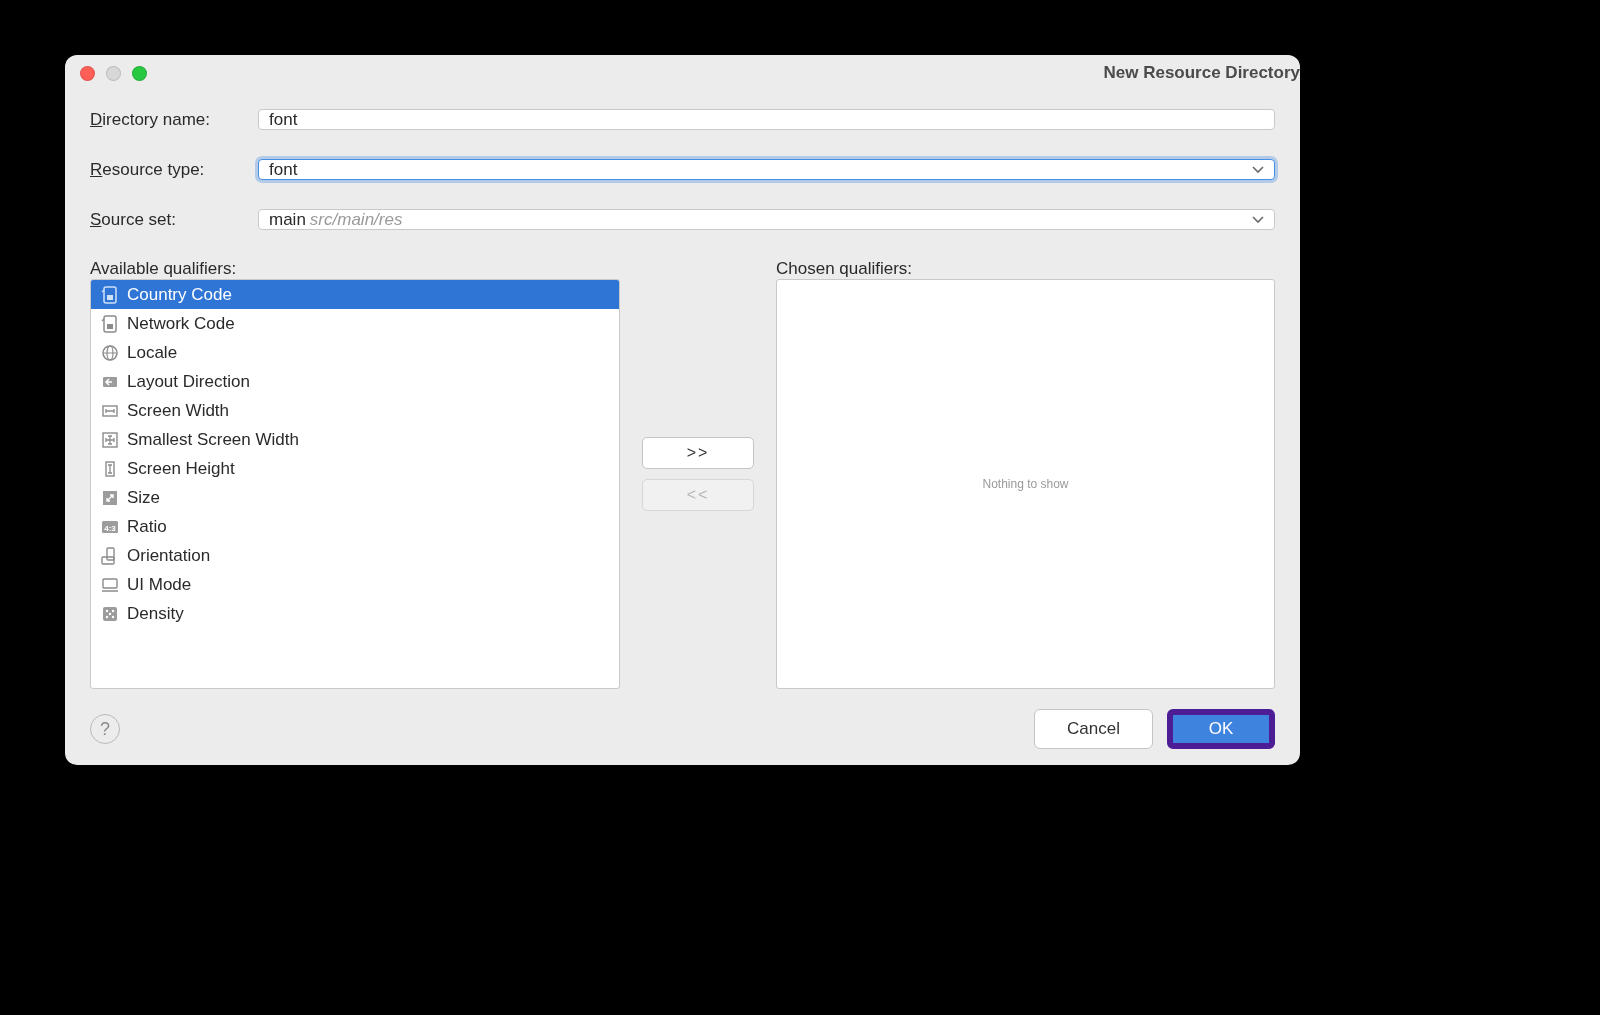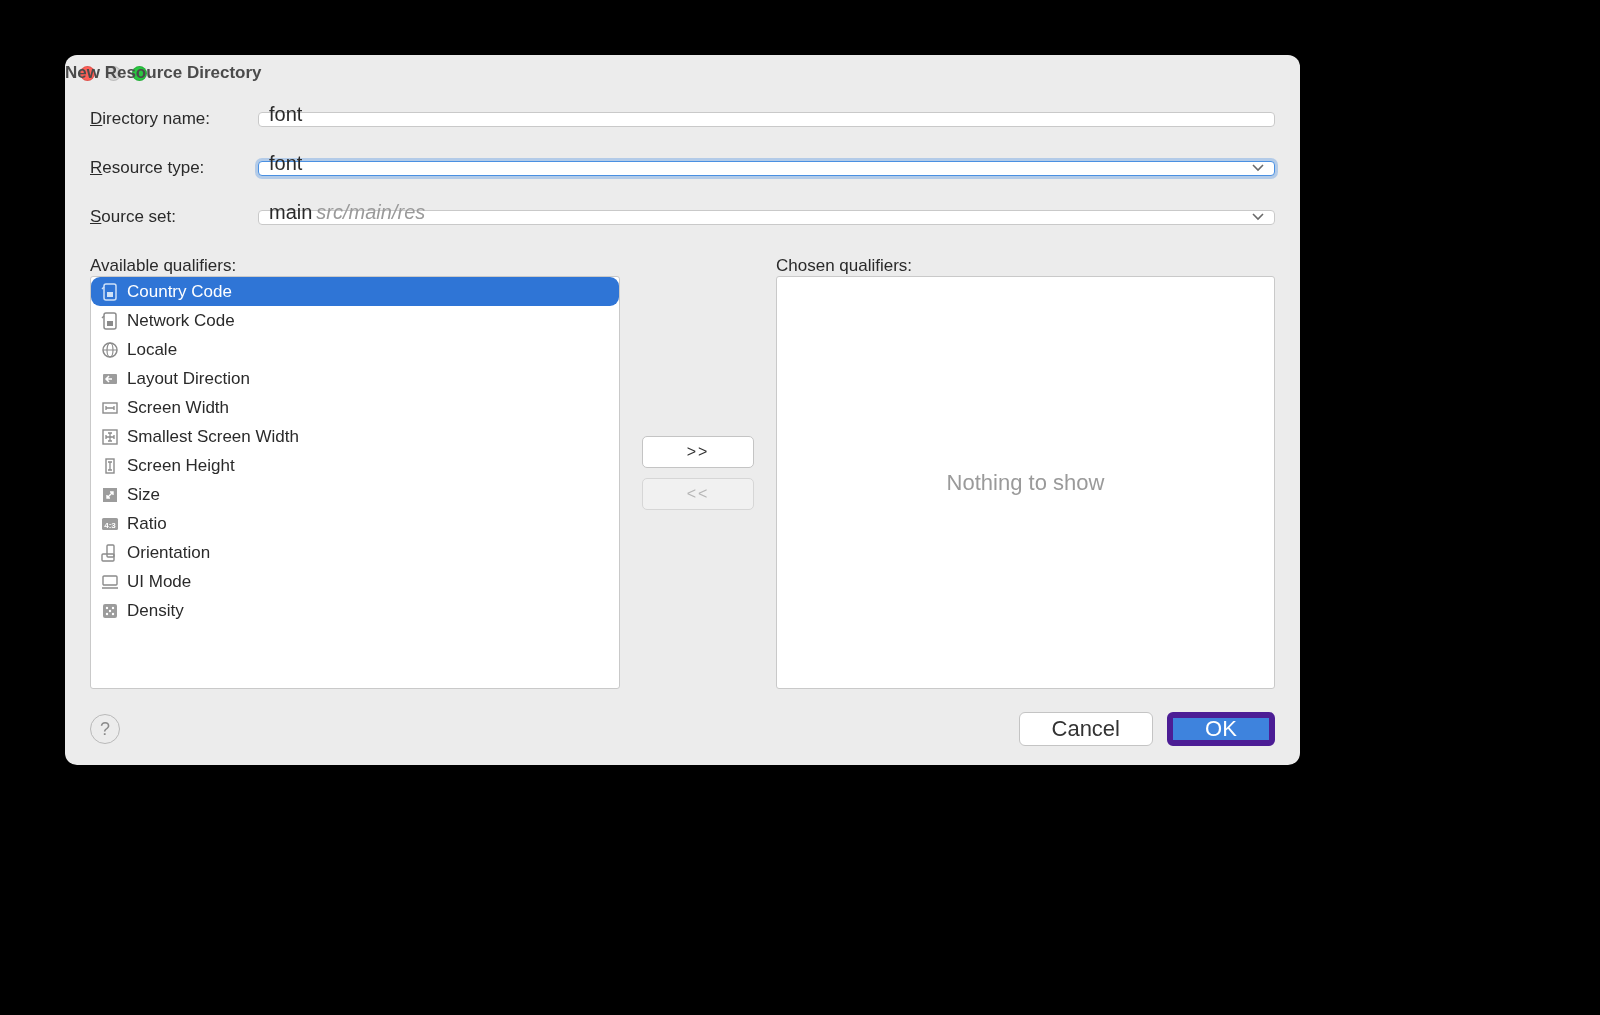--- a/index.html
+++ b/index.html
@@ -42,21 +42,21 @@
   .tl {
     width: 15px; height: 15px; border-radius: 50%;
     border: 1px solid rgba(0,0,0,0.12);
   }
   .tl.red { background:#ff5f57; }
   .tl.gray { background:#d8d8d8; }
   .tl.green { background:#28c840; }
   .title {
     position: absolute;
     left: 0; right: 0;
-    text-align: left;
+    text-align: right;
     font-weight: 600;
     color: #4b4b4b;
     font-size: 17px;
     pointer-events: none;
   }
   .content {
     flex: 1 1 auto;
     padding: 18px 25px 0 25px;
     display: flex;
     flex-direction: column;
@@ -66,28 +66,28 @@
     align-items: center;
     margin-bottom: 29px;
   }
   .form-label {
     width: 168px;
     flex: 0 0 auto;
   }
   .form-label .ul { text-decoration: underline; }
   .text-input, .select-box {
     flex: 1 1 auto;
-    height: 15px;
+    height: 21px;
     background: #fff;
     border: 1px solid #c9c9c9;
     border-radius: 4px;
     padding: 0 10px;
-    font-size: 20px;
-    display: flex;
-    align-items: flex-end;
+    font-size: 17px;
+    display: flex;
+    align-items: flex-start;
     position: relative;
   }
   .select-box.focused {
     border: 1px solid #4a90e2;
     box-shadow: 0 0 0 3px rgba(74,144,226,0.35);
   }
   .select-arrow {
     position: absolute;
     right: 10px;
     top: 50%;
@@ -117,39 +117,38 @@
     border: 1px solid #c9c9c9;
     border-radius: 3px;
     overflow: hidden;
     position: relative;
   }
   .listbox.empty {
     display: flex;
     align-items: center;
     justify-content: center;
     color: #9a9a9a;
-    font-size: 22px;
+    font-size: 12px;
   }
   .list-inner {
     position: absolute;
     inset: 0;
     overflow: hidden;
   }
   .q-item {
     display: flex;
     align-items: center;
     height: 29px;
     padding: 0 10px;
     gap: 8px;
     cursor: default;
   }
   .q-item.selected {
     background: #2f75d6;
     color: #fff;
-    border-radius: 9px;
   }
   .q-icon {
     width: 18px; height: 18px;
     flex: 0 0 auto;
     display: flex; align-items: center; justify-content: center;
     color: #8b8b8b;
   }
   .q-item.selected .q-icon { color: #cfe1f7; }
   .q-icon svg { display:block; }
   .move-btn {
@@ -185,25 +184,25 @@
     border-radius: 50%;
     border: 1.5px solid #b9b9b9;
     color: #8a8a8a;
     display: flex; align-items: center; justify-content: center;
     font-size: 18px;
     background: #ececec;
     cursor: pointer;
   }
   .spacer { flex: 1 1 auto; }
   .btn {
-    height: 34px;
+    height: 40px;
     min-width: 108px;
     padding: 0 32px;
     border-radius: 6px;
-    font-size: 22px;
+    font-size: 17px;
     display: flex; align-items: center; justify-content: center;
     cursor: pointer;
   }
   .btn-secondary {
     background: #fff;
     border: 1px solid #c4c4c4;
     color: #333;
   }
   .btn-primary {
     background: #3e83dd;

